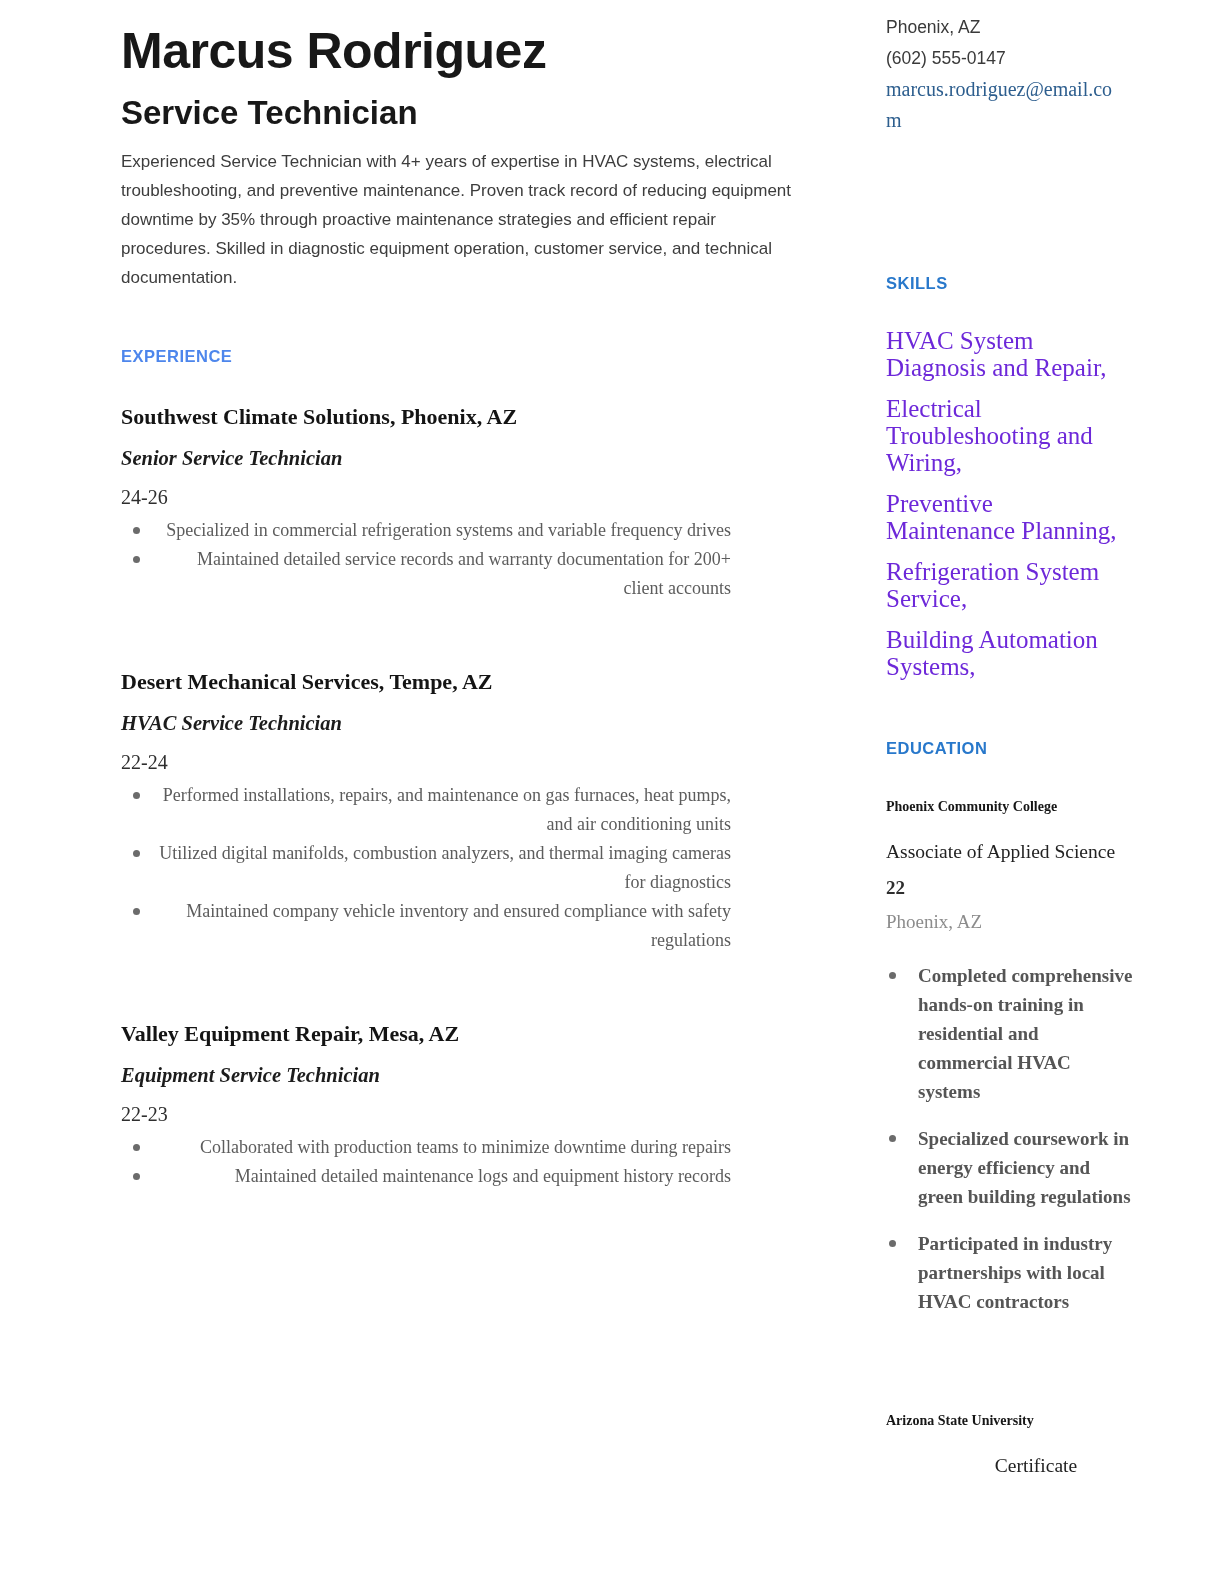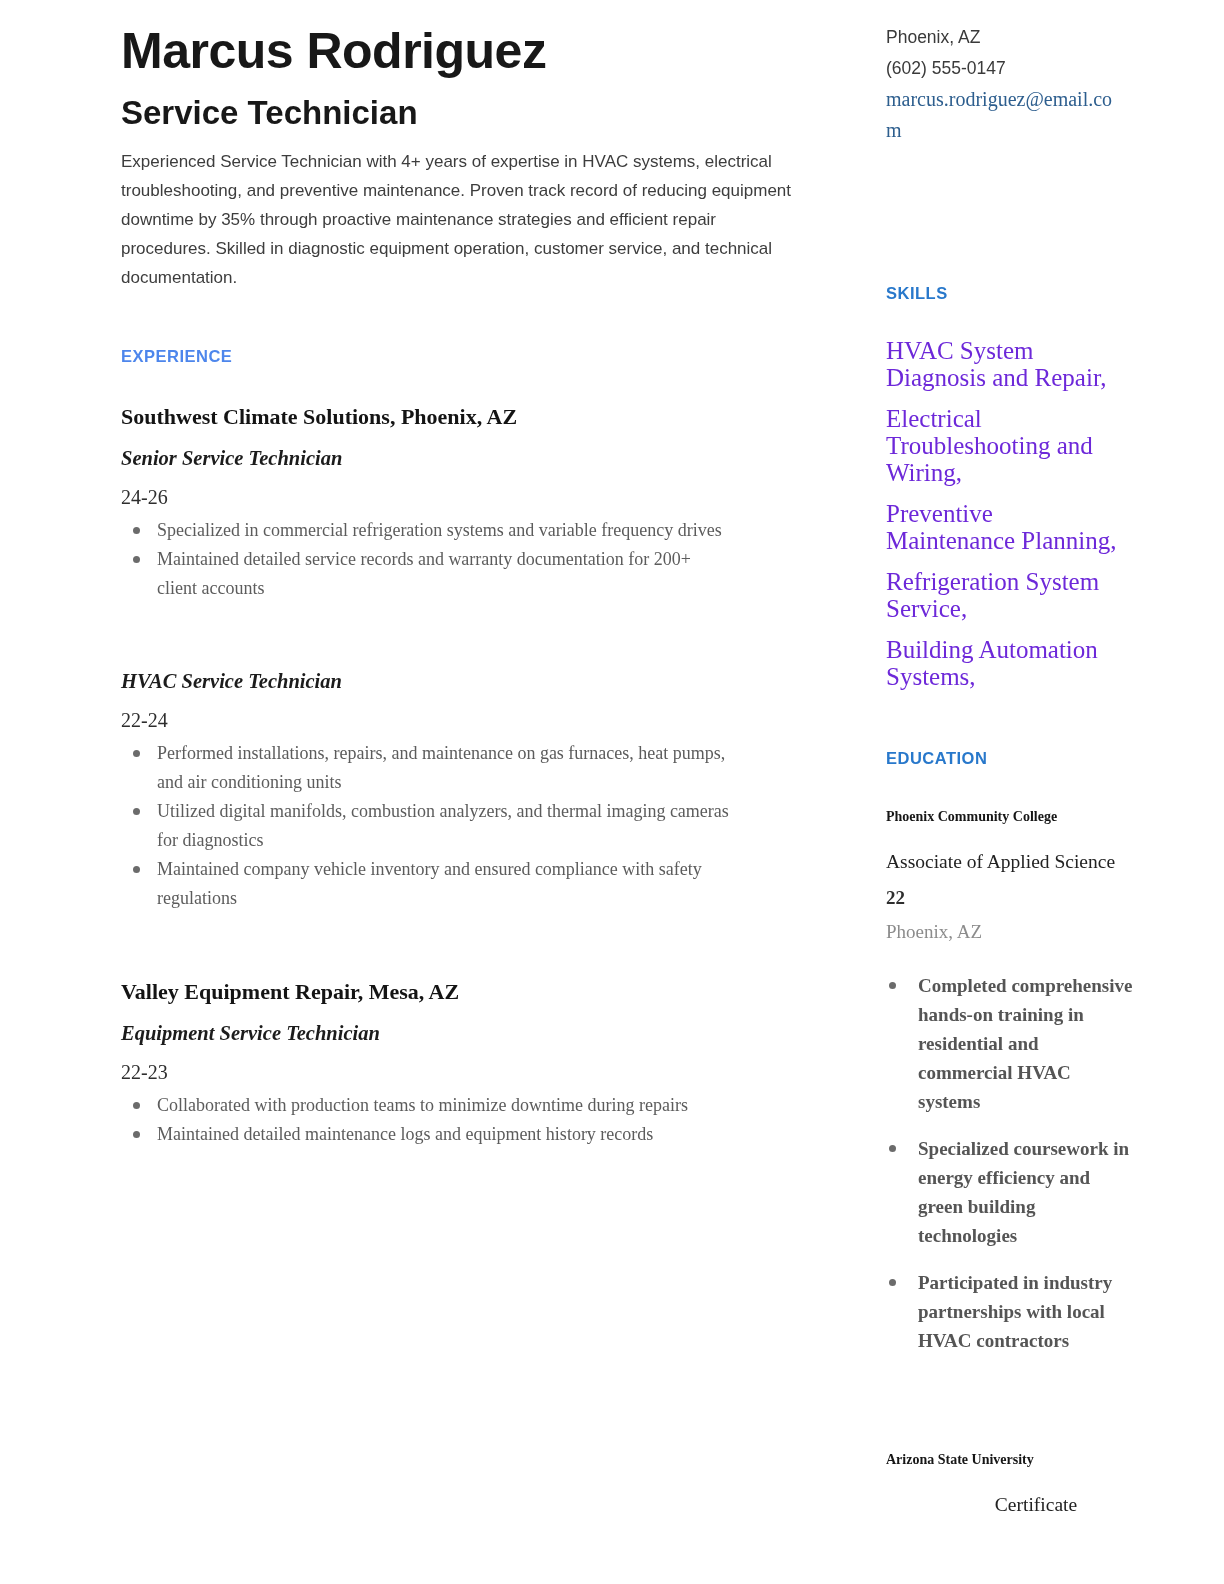--- a/index.html
+++ b/index.html
@@ -1,35 +1,35 @@
 <!DOCTYPE html>
 <html><head>
 <meta charset="utf-8">
 <style>
   html,body { margin:0; padding:0; background:#ffffff; }
   body { width:1224px; height:1584px; font-family:"Liberation Sans", sans-serif; }
   .page { position:relative; width:1224px; height:1584px; overflow:hidden; display:flex; background:#ffffff;margin-left:44px; }
   .col-left { margin-left:77px; width:713px; padding-top:24px; box-sizing:border-box; flex:none; }
-  .col-right { margin-left:52px; width:300px; padding-top:22px; box-sizing:border-box; flex:none; }
+  .col-right { margin-left:52px; width:300px; padding-top:12px; box-sizing:border-box; flex:none; }
 
   h1.name { margin:0; font-size:50px; line-height:55px; font-weight:700; letter-spacing:-0.5px; color:#181818; }
   h2.role-title { margin:14px 0 0 0; font-size:33px; line-height:40px; font-weight:700; color:#181818; }
   .summary { margin:14px 0 0 0; max-width:672px; font-size:17px; line-height:29px; color:#3d3d3d; }
 
   .sec-head { font-size:16.5px; line-height:20px; font-weight:700; letter-spacing:0.5px; }
   .experience > .sec-head { margin-top:54px; color:#4d86ec; }
   .skills > .sec-head { margin-top:137px; color:#2878cb; }
   .education > .sec-head { margin-top:58px; color:#2878cb; }
 
   .job { margin-top:64px; }
   .job.first { margin-top:36px; }
   .job h3 { margin:0; font-family:"Liberation Serif", serif; font-size:22px; line-height:30px; font-weight:700; color:#141414; }
   .job h4 { margin:12px 0 0 0; font-family:"Liberation Serif", serif; font-style:italic; font-size:20.5px; line-height:28px; font-weight:700; color:#1c1c1c; }
   .job .dates { margin:12px 0 0 0; font-family:"Liberation Serif", serif; font-size:20px; line-height:26px; color:#2e2e2e; }
-  .job ul { margin:6px 0 0 0; padding:0; list-style:none; max-width:610px; }
+  .job ul { margin:6px 0 0 0; padding:0; list-style:none; max-width:610px;text-align:right; }
   .job li { position:relative; padding-left:36px; font-family:"Liberation Serif", serif; font-size:18px; line-height:29px; color:#5c5c5c; }
   .job li::before { content:""; position:absolute; left:12px; top:11px; width:7px; height:7px; border-radius:50%; background:#6b6b6b; }
 
   .contact { max-width:234px; font-size:17.5px; line-height:31px; color:#3a3a3a; }
   .contact .email { font-family:"Liberation Serif", serif; font-size:20px; color:#2d5e8e; word-break:break-all; }
   .contact .linkedin { overflow-wrap:break-word; }
 
   .skills .skill { margin:14px 0 0 0; max-width:232px; font-family:Liberation Serif, serif; font-size:25px; line-height:27px; color:#6d28d9; }
   .skills .sec-head + .skill { margin-top:34px; }
 
@@ -61,20 +61,21 @@
         <h3>Southwest Climate Solutions, Phoenix, AZ</h3>
         <h4>Senior Service Technician</h4>
         <div class="dates">24-26</div>
         <ul>
           <li>Specialized in commercial refrigeration systems and variable frequency drives</li>
           <li>Maintained detailed service records and warranty documentation for 200+ client accounts</li>
         </ul>
       </article>
 
       <article class="job">
+        <h3>Desert Mechanical Services, Tempe, AZ</h3>
         <h4>HVAC Service Technician</h4>
         <div class="dates">22-24</div>
         <ul>
           <li>Performed installations, repairs, and maintenance on gas furnaces, heat pumps, and air conditioning units</li>
           <li>Utilized digital manifolds, combustion analyzers, and thermal imaging cameras for diagnostics</li>
           <li>Maintained company vehicle inventory and ensured compliance with safety regulations</li>
         </ul>
       </article>
 
       <article class="job">
@@ -107,21 +108,21 @@
 
     <section class="education">
       <div class="sec-head">EDUCATION</div>
 
       <h3 class="school-name">Phoenix Community College</h3>
       <div class="degree">Associate of Applied Science</div>
       <div class="year">22</div>
       <div class="loc">Phoenix, AZ</div>
       <ul>
         <li>Completed comprehensive hands-on training in residential and commercial HVAC systems</li>
-        <li>Specialized coursework in energy efficiency and green building technologies</li>
+        <li>Specialized coursework in energy efficiency and green building regulations</li>
         <li>Participated in industry partnerships with local HVAC contractors</li>
       </ul>
 
       <h3 class="school-name school2">Arizona State University</h3>
       <div class="degree certificate">Certificate</div>
     </section>
   </div>
 
 </div>
 

